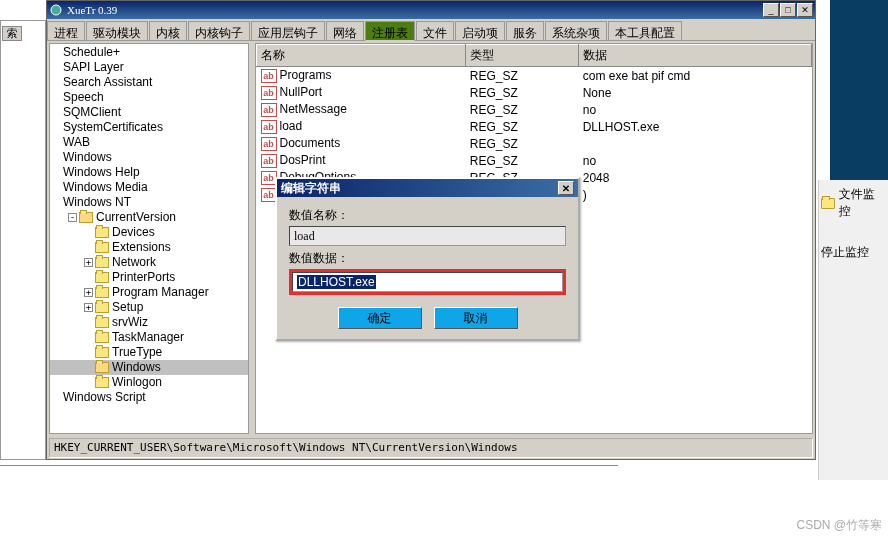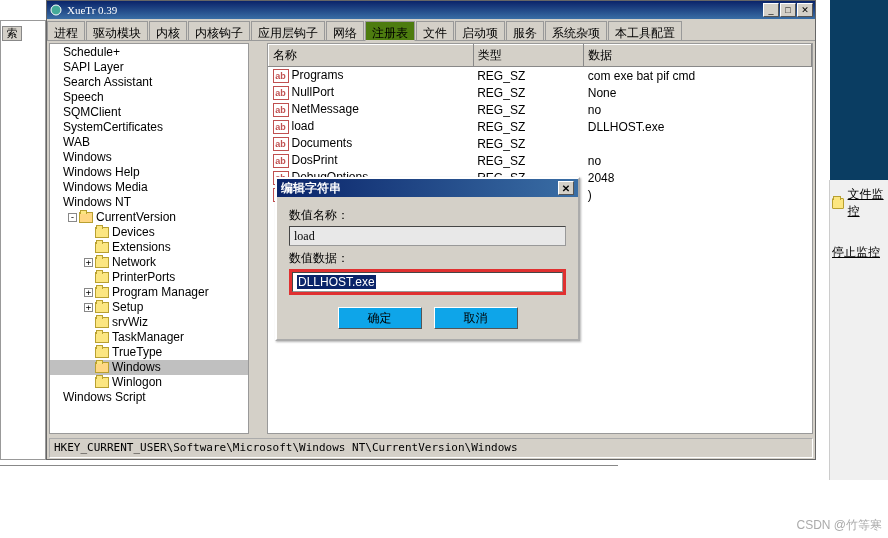--- a/index.html
+++ b/index.html
@@ -1,18 +1,18 @@
 <!DOCTYPE html>
 <html><head>
 <meta charset="utf-8">
 <style>
 * { box-sizing: border-box; margin: 0; padding: 0; font-family: "SimSun", "宋体", Tahoma, sans-serif; font-size: 12px; }
 body { background: #fff; width: 888px; height: 538px; position: relative; overflow: hidden; }
 .bg-dark { position: absolute; top: 0; right: 0; width: 58px; height: 200px; background: #0a3d62; }
-.right-panel { position: absolute; top: 180px; right: 0; width: 59px; height: 300px; background: #f0f0f0; border-left:1px solid #ccc; padding: 4px 2px; text-decoration: underline; }
+.right-panel { position: absolute; top: 180px; right: 0; width: 70px; height: 300px; background: #f0f0f0; border-left:1px solid #ccc; padding: 4px 2px; }
 .right-item { display:flex; align-items:center; gap:4px; padding:2px 0; }
 .stop-txt { margin-top:20px; }
 .folder-ico { width:14px; height:11px; background:#fce680; border:1px solid #b8a030; display:inline-block; border-radius:1px; position:relative; }
 .folder-ico::before { content:""; position:absolute; top:-3px; left:0; width:6px; height:3px; background:#fce680; border:1px solid #b8a030; border-bottom:none; }
 
 .main-window { position: absolute; top: 0; left: 46px; width: 770px; height: 460px; background: #d4d0c8; border: 1px solid #666; }
 .titlebar { height: 18px; background: linear-gradient(to bottom,#0a246a,#3a6ea5); color:#fff; display:flex; align-items:center; padding:0 2px; gap:4px; }
 .title-icon { width:14px; height:14px; display:flex; align-items:center; justify-content:center; }
 .title-text { flex:1; font-size:11px; font-family:Tahoma; }
 .win-btns { display:flex; gap:1px; }
@@ -26,21 +26,21 @@
 .tree { width:200px; background:#fff; border:1px solid #999; margin:2px; overflow:auto; font-family:"SimSun",monospace; line-height:15px; padding:1px 0; }
 .tree-item { white-space:nowrap; padding:0 2px; display:flex; align-items:center; }
 .tree-item.sel { background:#c0c0c0; }
 .indent { display:inline-block; }
 .tree-toggle { display:inline-flex; width:9px; height:9px; border:1px solid #888; font-size:9px; line-height:7px; align-items:center; justify-content:center; margin-right:2px; font-family:monospace; background:#fff; }
 .tree-nb { display:inline-block; width:11px; }
 .folder-sm { width:14px; height:11px; background:#fce680; border:1px solid #b8a030; display:inline-block; margin-right:3px; position:relative; flex-shrink:0; }
 .folder-sm::before { content:""; position:absolute; top:-3px; left:0; width:5px; height:3px; background:#fce680; border:1px solid #b8a030; border-bottom:none; }
 .folder-open { background:#ffd782; }
 
-.listview { flex:1; background:#fff; border:1px solid #999; margin:2px 2px 2px 16px; position:relative; }
+.listview { flex:1; background:#fff; border:1px solid #999; margin:2px 2px 2px 4px; position:relative; }
 .lv-table { width:100%; border-collapse:collapse; }
 .lv-table th { background:#d4d0c8; border:1px solid #fff; border-right-color:#888; border-bottom-color:#888; text-align:left; padding:2px 4px; font-weight:normal; height:18px; }
 .lv-table td { padding:1px 4px; border-bottom:0; height:17px; }
 .ab-icon { display:inline-flex; width:16px; height:14px; border:1px solid #c05050; color:#c05050; font-size:9px; font-weight:bold; align-items:center; justify-content:center; margin-right:3px; font-family:Arial; background:#fff; }
 
 .statusbar { height:20px; border:1px inset #fff; margin:2px; padding:2px 4px; background:#d4d0c8; font-family:monospace; font-size:11px; }
 
 .dialog { position:absolute; top:177px; left:275px; width:305px; background:#d4d0c8; border:2px outset #fff; box-shadow:1px 1px 2px rgba(0,0,0,0.3); z-index:10; }
 .dlg-title { height:18px; background:linear-gradient(to right,#0a246a,#3a6ea5); color:#fff; padding:2px 4px; font-weight:bold; display:flex; align-items:center; justify-content:space-between; }
 .dlg-close { width:16px; height:14px; background:#d4d0c8; border:1px solid #fff; border-right-color:#555; border-bottom-color:#555; color:#000; font-size:10px; display:flex; align-items:center; justify-content:center; }

